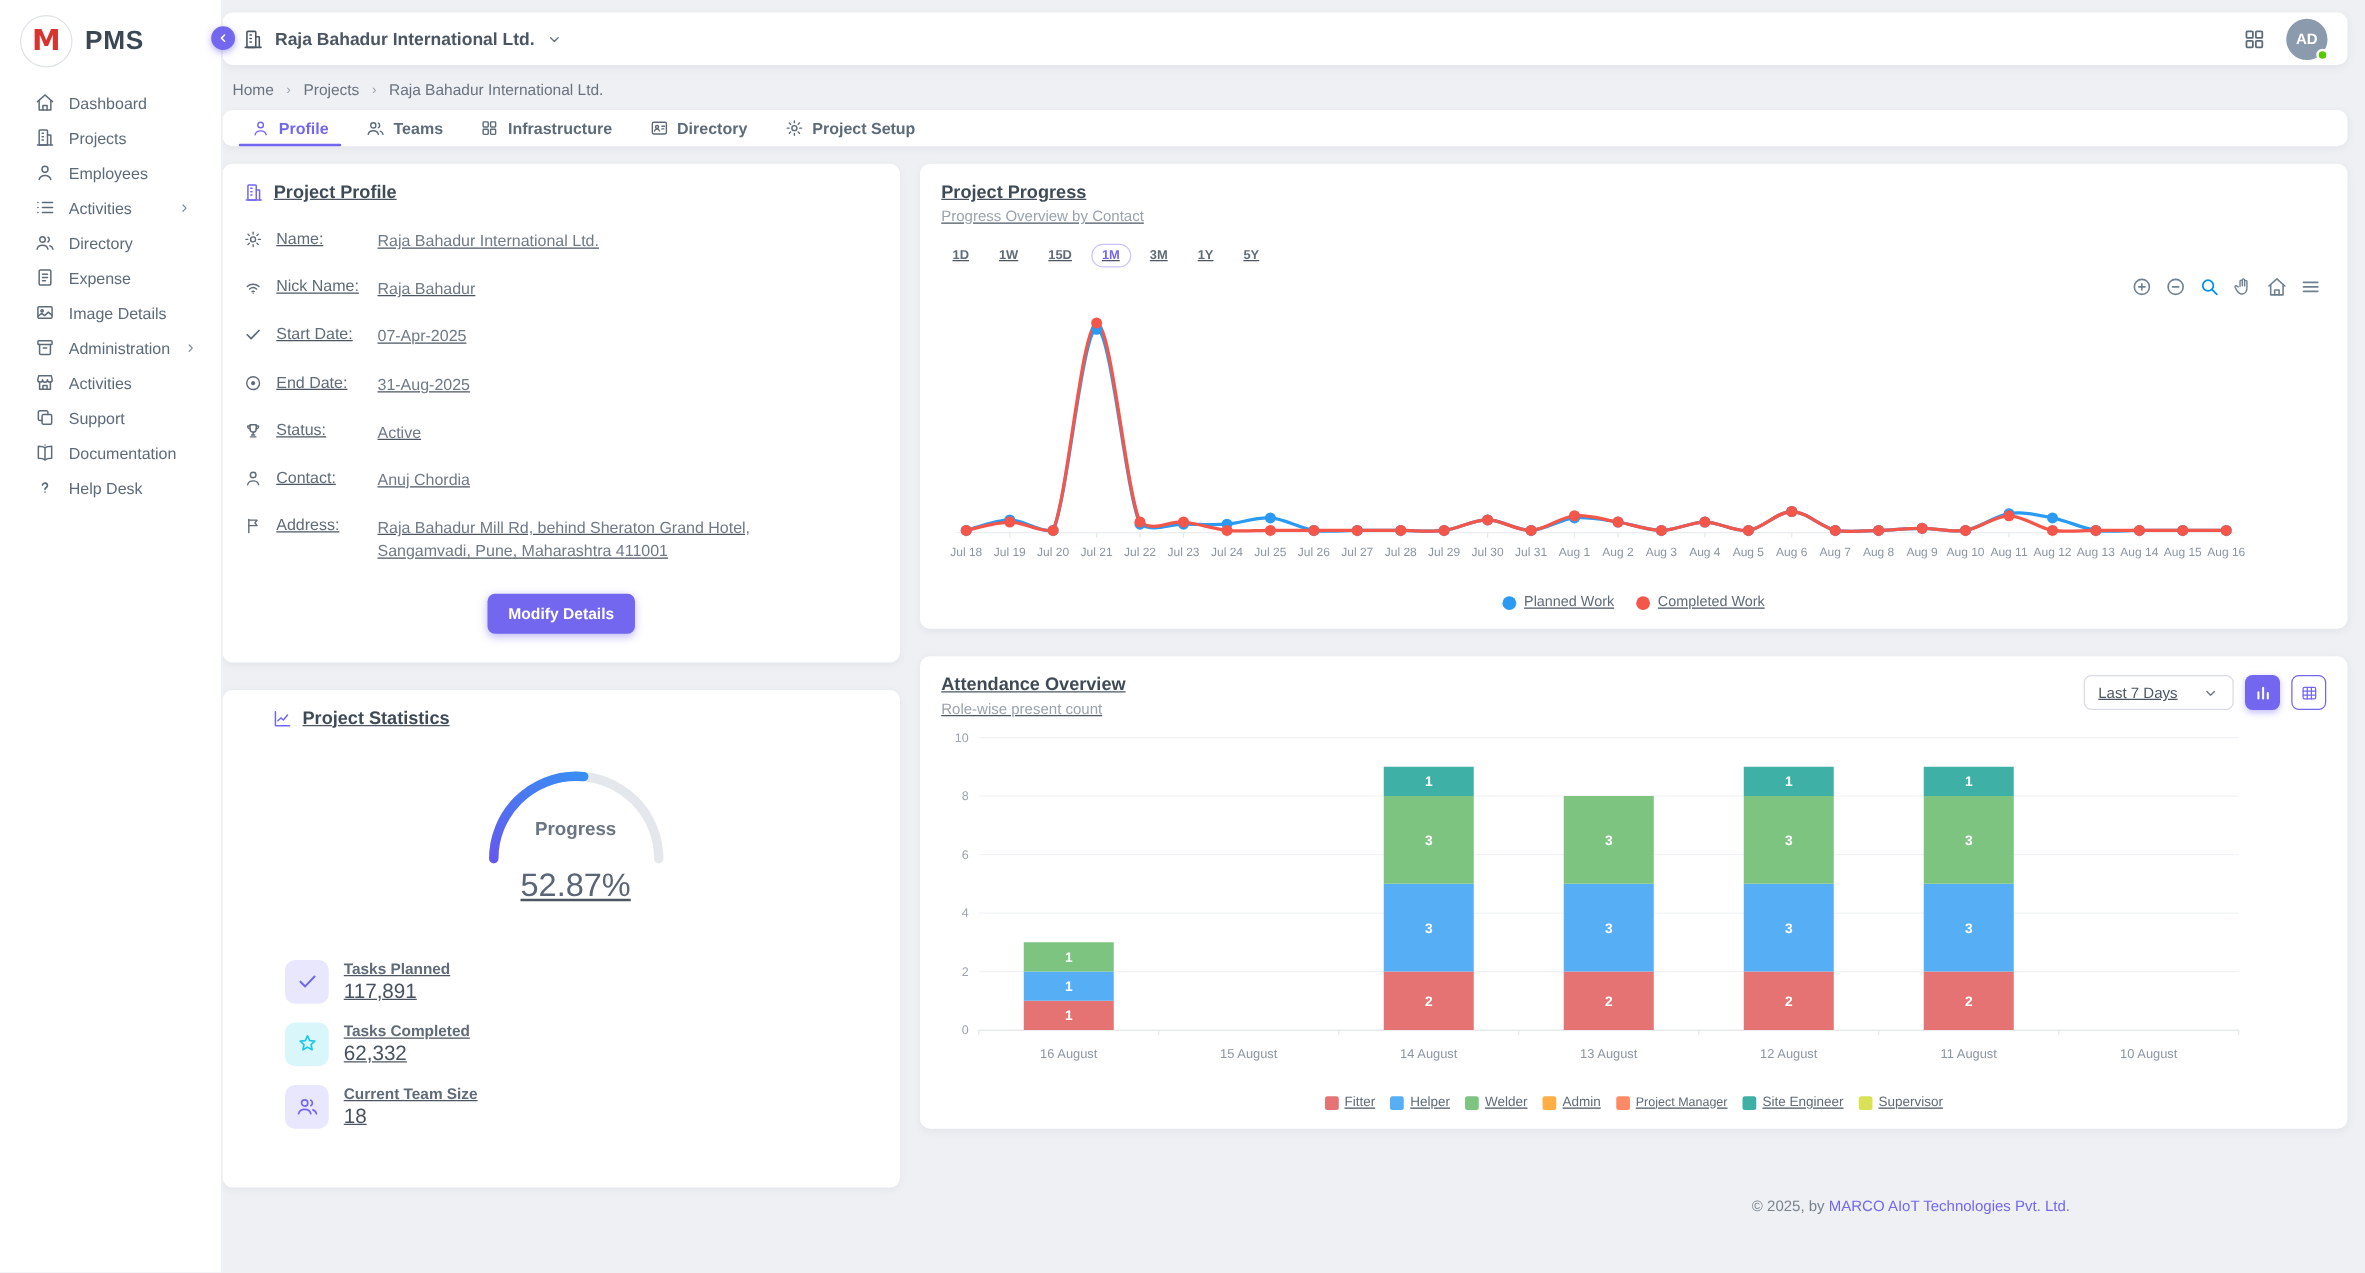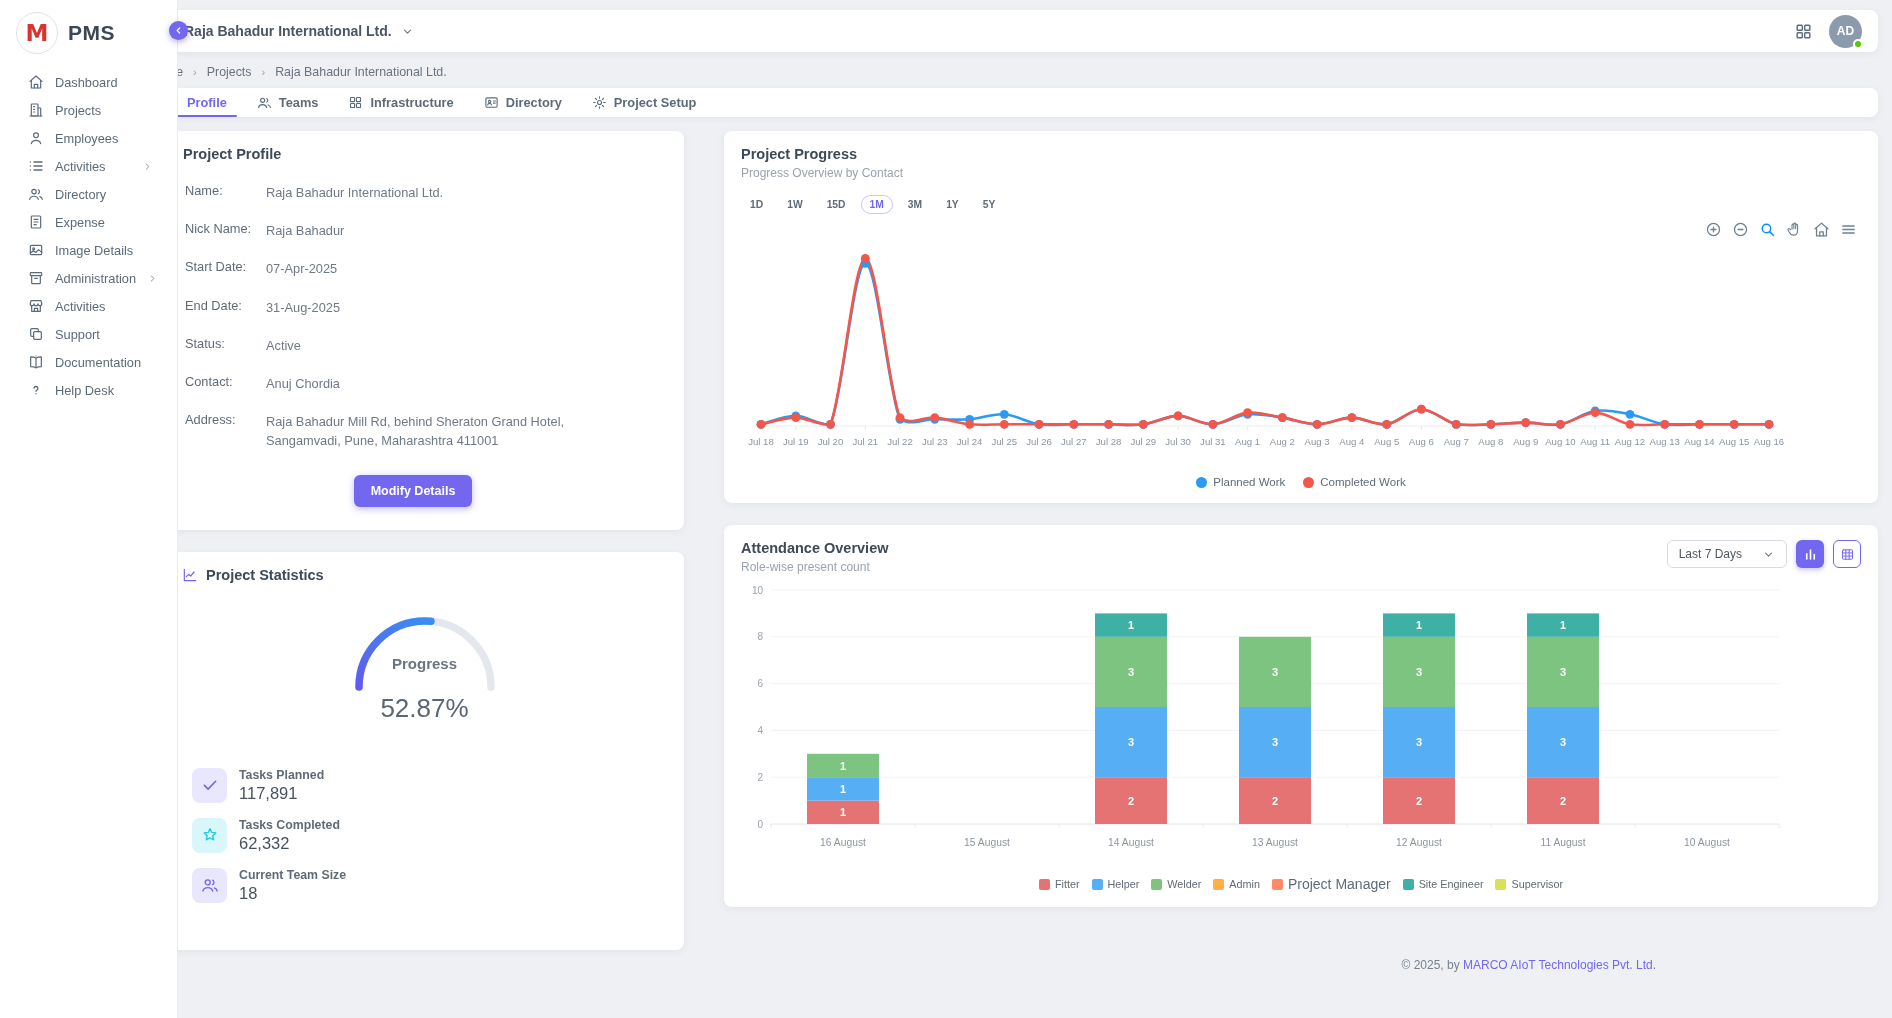--- a/index.html
+++ b/index.html
@@ -16,21 +16,21 @@
   .nav-item { display:flex; align-items:center; gap:11px; padding:6px 8px 6px 28px; color:#5d6b79; font-size:12.8px; cursor:pointer; }
   .nav-ic { width:16px; height:16px; flex:none; }
   .nav-ic svg { width:16px; height:16px; }
   .nav-chev { margin-left:auto; margin-right:16px; width:11px; height:11px; color:#7c8896; }
   .nav-chev svg { width:11px; height:11px; }
 
   .collapse-btn { position:absolute; left:169px; top:21px; width:19px; height:19px; border-radius:50%; background:#7367f0; color:#fff; border:none; display:flex; align-items:center; justify-content:center; box-shadow:0 2px 6px rgba(115,103,240,.55); cursor:pointer; z-index:5; }
   .collapse-btn svg { width:11px; height:11px; }
 
   
-  .main { margin-left:84px; padding:10px 14px 0 58px; height:1018px; }
+  .main { margin-left:120px; padding:10px 14px 0 58px; height:1018px; }
   .card { background:#fff; border-radius:8px; box-shadow:0 2px 8px rgba(22,29,42,.05); }
 
   .hdr { height:42px; display:flex; align-items:center; justify-content:space-between; padding:0 16px; }
   .hdr-left { display:flex; align-items:center; gap:9px; font-size:14px; font-weight:700; color:#4b5662; cursor:pointer; }
   .ic17 { width:17px; height:17px; color:#4b5662; } .ic17 svg { width:17px; height:17px; }
   .ic13 { width:13px; height:13px; color:#6a7582; } .ic13 svg { width:13px; height:13px; }
   .hdr-right { display:flex; align-items:center; gap:16px; }
   .grid-btn { width:19px; height:19px; color:#5d6b79; cursor:pointer; } .grid-btn svg { width:19px; height:19px; }
   .avatar { position:relative; width:33px; height:33px; border-radius:50%; background:#8b9aad; color:#fff; font-size:12px; font-weight:700; display:flex; align-items:center; justify-content:center; cursor:pointer; }
   .status-dot { position:absolute; right:-1px; bottom:-1px; width:10px; height:10px; border-radius:50%; background:#56ca00; border:2px solid #fff; }
@@ -39,21 +39,21 @@
   .crumb { cursor:pointer; }
   .crumb-sep { color:#97a1ac; font-size:11px; }
   .crumb:last-of-type { cursor:default; }
 
   .tabs { display:flex; align-items:stretch; height:29px; padding:0 8px; }
   .tab { display:flex; align-items:center; gap:7px; padding:0 15px; font-size:12.8px; font-weight:700; color:#5d6b79; position:relative; cursor:pointer; }
   .tab svg { width:15px; height:15px; }
   .tab.active { color:#7367f0; }
   .tab.active::after { content:""; position:absolute; left:5px; right:5px; bottom:0; height:2.5px; border-radius:2px; background:#7367f0; }
 
-  .content { display:grid; grid-template-columns:542px 1fr; gap:40px; margin-top:14px; align-items:start; }
+  .content { display:grid; grid-template-columns:542px 1fr; gap:16px; margin-top:14px; align-items:start;text-decoration:underline; }
   .col { display:flex; flex-direction:column; gap:22px; }
 
   .card-pad { padding:15px 17px; }
   .card-title { display:flex; align-items:center; gap:8px; font-size:14.5px; font-weight:700; color:#3e4a56; }
   .card-title .t-ic { width:16px; height:16px; color:#7367f0; } .card-title .t-ic svg { width:16px; height:16px; }
   .card-sub { font-size:12px; color:#9aa3ad; margin-top:4px; }
 
   
   .pf-rows { margin-top:21px; display:flex; flex-direction:column; gap:19px; }
   .pf-row { display:flex; gap:11px; font-size:12.8px; color:#5f6b77; align-items:flex-start; }
@@ -806,21 +806,21 @@
               <span>Helper</span>
             </span>
             <span class="lg-item" style="font-size: 10.8px; gap: 5px;">
               <span class="lg-sq" style="background:#7cc47f"></span>
               <span>Welder</span>
             </span>
             <span class="lg-item" style="font-size: 10.8px; gap: 5px;">
               <span class="lg-sq" style="background:#ffaf45"></span>
               <span>Admin</span>
             </span>
-            <span class="lg-item" style="font-size: 14px; gap: 5px;">
+            <span class="lg-item" style="font-size: 10px; gap: 5px;">
               <span class="lg-sq" style="background:#ff8a65"></span>
               <span>Project Manager</span>
             </span>
             <span class="lg-item" style="font-size: 10.8px; gap: 5px;">
               <span class="lg-sq" style="background:#3fb0a5"></span>
               <span>Site Engineer</span>
             </span>
             <span class="lg-item" style="font-size: 10.8px; gap: 5px;">
               <span class="lg-sq" style="background:#d9e157"></span>
               <span>Supervisor</span>

